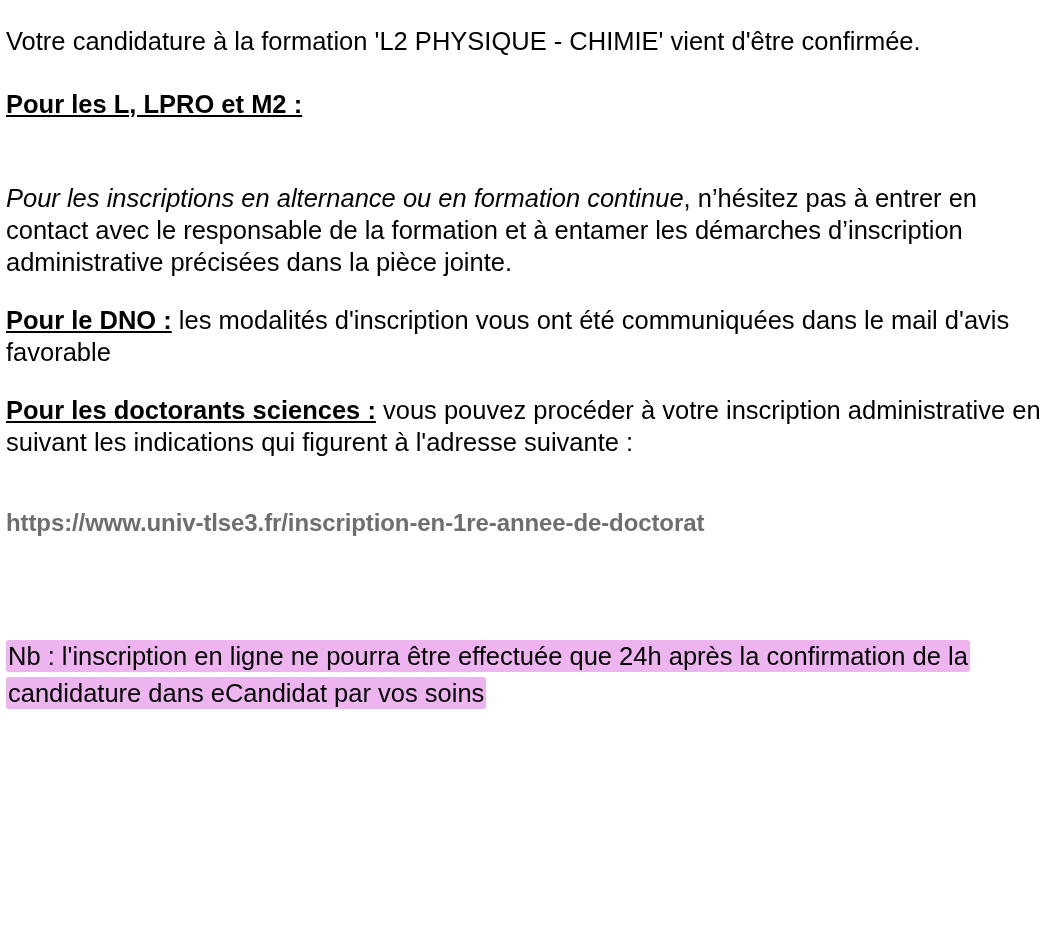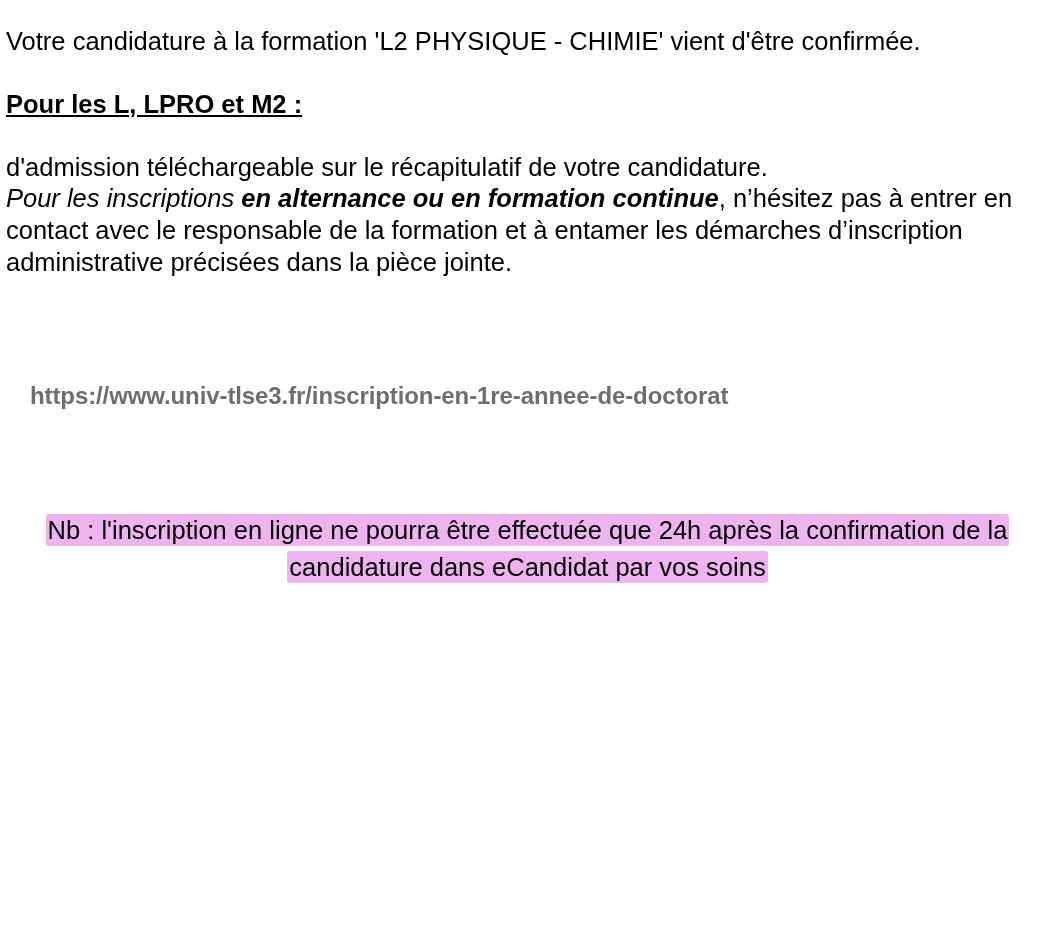--- a/index.html
+++ b/index.html
@@ -26,65 +26,69 @@
     margin: 0;
   }
   .gap-lg { height: 31px; }
   .gap-md { height: 27px; }
   .gap-sm { height: 26px; }
   .bold-underline {
     font-weight: bold;
     text-decoration: underline;
   }
   .italic { font-style: italic; text-align: center; }
-  .bold-italic { font-weight: bold; font-style: italic; margin-top: 44px; }
+  .bold-italic { font-weight: normal; font-style: italic; margin-top: 44px; }
   .url-line {
     font-size: 24px;
     font-weight: bold;
     color: #6e6e6e;
     letter-spacing: -0.1px;
-    margin-left: 24px;
   }
   .highlight-block {
     display: inline;
     background: #edb4ef;
     box-decoration-break: clone;
     -webkit-box-decoration-break: clone;
     padding: 2px 2px;
     border-radius: 3px;
   }
   .hl-wrap {
     font-size: 25.5px;
     line-height: 1.45;
-    text-align: center;
   }
 </style>
 </head>
 <body>
 
 <div class="page">
 
   <p class="para">
     <span>Votre candidature à la formation 'L2 PHYSIQUE - CHIMIE' vient d'être confirmée.</span>
   </p>
 
   <div class="gap-lg"></div>
 
   <p class="para">
     <span class="bold-underline">Pour les L, LPRO et M2 :</span><br>
     <br>
-    <span>d'admission téléchargeable sur le récapitulatif de votre candidature.</span><br>
+    <br>
     <span class="italic">Pour les inscriptions </span><span class="bold-italic">en alternance ou en formation continue</span><span>, n’hésitez pas à entrer en contact avec le responsable de la formation et à entamer les démarches d’inscription administrative précisées dans la pièce jointe.</span>
   </p>
 
   <div class="gap-md"></div>
 
+  <p class="para">
+    <span class="bold-underline">Pour le DNO :</span><span> les modalités d'inscription vous ont été communiquées dans le mail d'avis favorable</span>
+  </p>
 
   <div class="gap-md"></div>
 
+  <p class="para">
+    <span class="bold-underline">Pour les doctorants sciences :</span><span> vous pouvez procéder à votre inscription administrative en suivant les indications qui figurent à l'adresse suivante :</span>
+  </p>
 
   <div class="gap-sm"></div>
 
   <p class="url-line">https://www.univ-tlse3.fr/inscription-en-1re-annee-de-doctorat</p>
 
   <div class="gap-sm"></div>
 
 
   <div class="gap-sm"></div>
 

